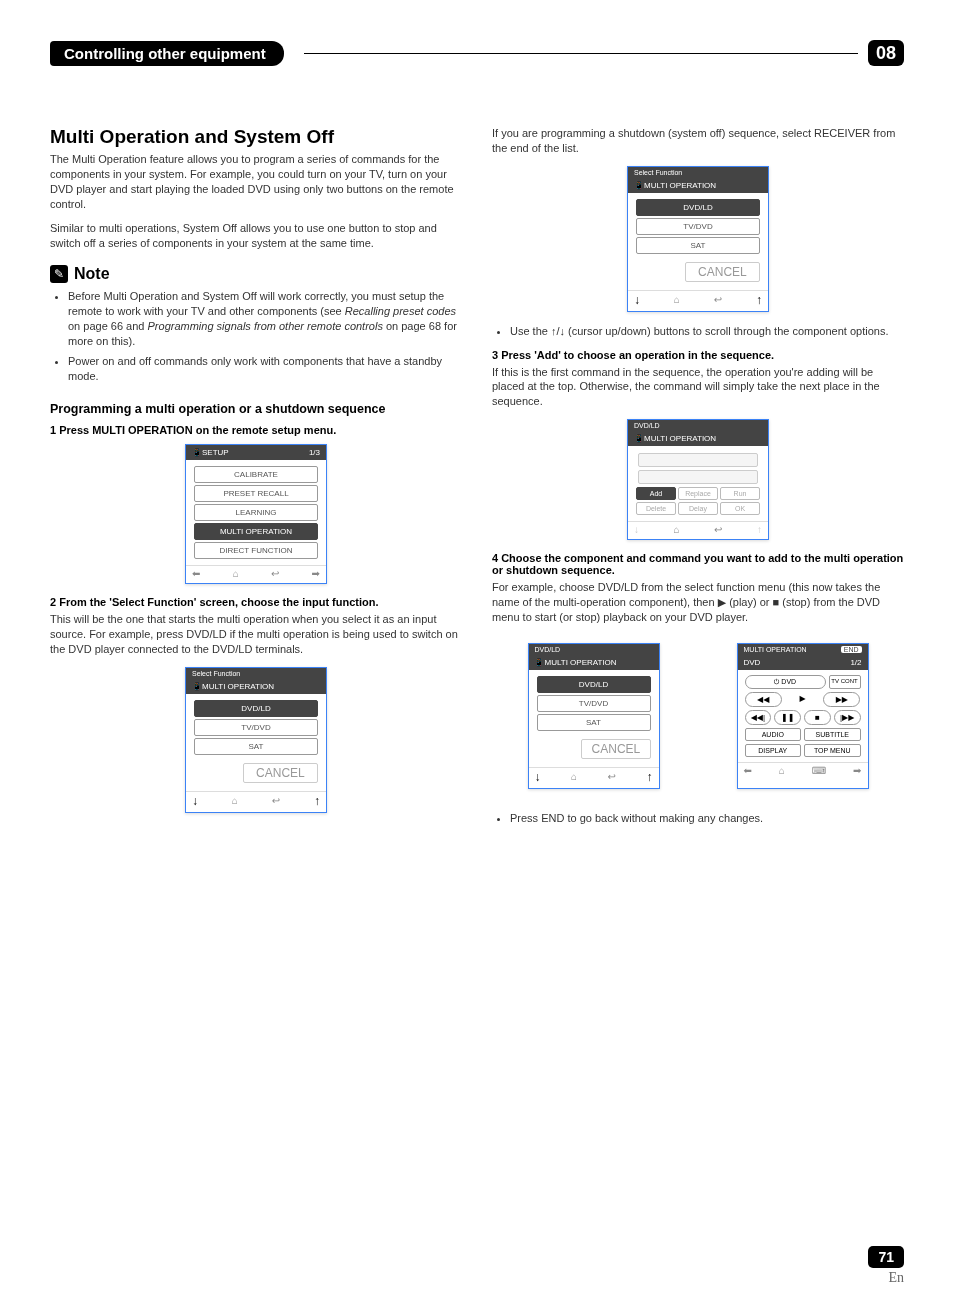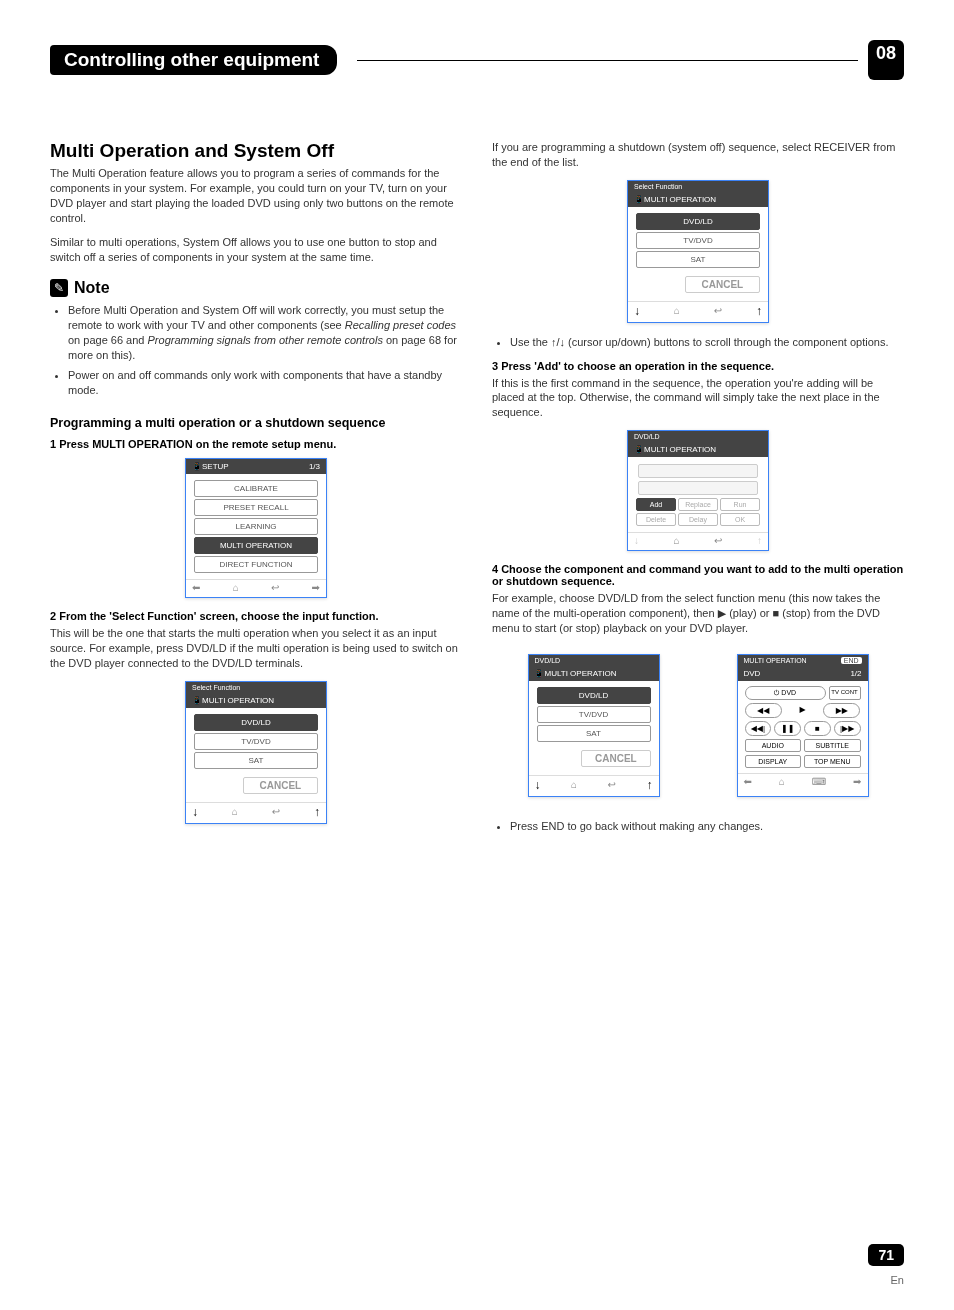--- a/index.html
+++ b/index.html
@@ -20,38 +20,38 @@
   }
   .header-bar {
     display: flex;
     align-items: center;
     margin-bottom: 60px;
   }
   .header-title {
     background: #000;
     color: #fff;
     font-weight: bold;
-    font-size: 19px;
+    font-size: 15px;
     padding: 4px 18px 4px 14px;
     border-radius: 4px 12px 12px 4px;
     margin-right: 10px;
   }
   .header-line {
     flex: 1;
     border-top: 1px solid #000;
     height: 0;
     margin: 0 10px;
   }
   .header-num {
     background: #000;
     color: #fff;
     font-weight: bold;
     font-size: 18px;
     width: 36px;
-    height: 40px;
+    height: 26px;
     text-align: center;
     border-radius: 6px;
     line-height: 26px;
   }
   .columns {
     display: flex;
     gap: 30px;
   }
   .col {
     flex: 1;
@@ -145,26 +145,25 @@
     padding: 3px 0;
     margin: 2px 4px;
     border-radius: 2px;
   }
   .menu-btn.selected {
     background: #444;
     color: #fff;
     border-color: #444;
   }
   .menu-btn.cancel {
-    font-size: 10px;
+    font-size: 12px;
     color: #999;
     border-color: #ccc;
     margin: 8px 4px 4px 40%;
     padding: 2px 0;
-    font-weight: bold;
   }
   .screen-footer {
     display: flex;
     justify-content: space-between;
     align-items: center;
     padding: 2px 6px 4px 6px;
     border-top: 1px solid #ddd;
   }
   .foot-icon {
     font-size: 10px;
@@ -251,23 +250,24 @@
   .page-num-badge {
     background: #000;
     color: #fff;
     font-weight: bold;
     font-size: 14px;
     padding: 3px 10px;
     border-radius: 5px;
     display: block;
   }
   .page-num-lang {
-    font-size: 11px;
+    font-size: 14px;
     color: #666;
-    margin-top: 8px;
+    margin-top: 2px;
+    font-family: Liberation Serif, serif;
   }
 </style>
 </head>
 <body>
 
 <div class="page">
 
   <div class="header-bar">
     <div class="header-title">Controlling other equipment</div>
     <div class="header-line"></div>

